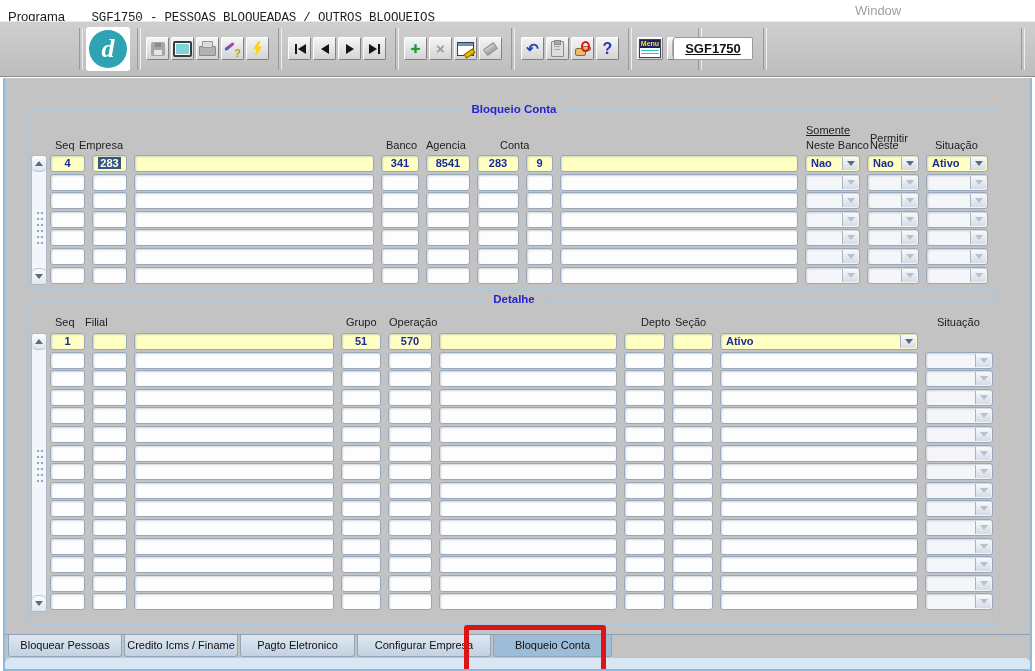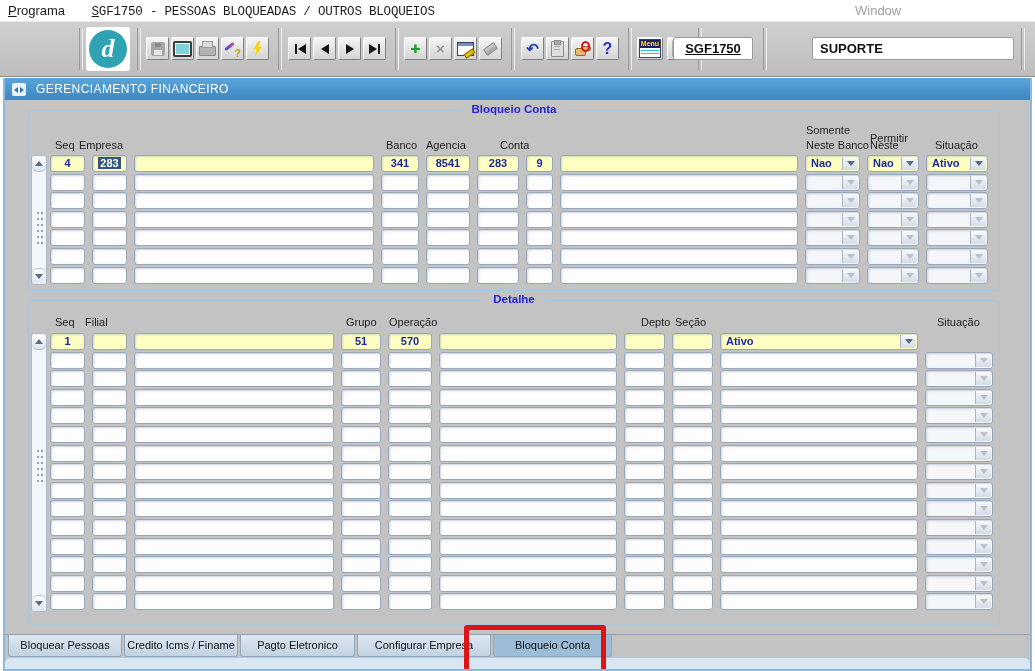--- a/index.html
+++ b/index.html
@@ -3,21 +3,21 @@
 <meta charset="utf-8">
 <style>
   html,body{margin:0;padding:0;}
   body{
     width:1035px;height:671px;overflow:hidden;position:relative;
     background:#ffffff;font-family:"Liberation Sans",sans-serif;
     -webkit-font-smoothing:antialiased;
   }
   
   .menubar{position:absolute;left:0;top:0;width:1035px;height:21px;background:#fff;}
-  .menu-item{display:inline-block;font-size:13px;color:#1c1c1c;margin-left:8px;margin-top:3px;cursor:default;}
+  .menu-item{display:inline-block;font-size:13px;color:#1c1c1c;margin-left:8px;margin-top:9px;cursor:default;}
   .menu-item::first-letter{text-decoration:underline;}
   .menu-item.prog-title{font-family:"Liberation Mono",monospace;font-size:12.5px;margin-left:22px;letter-spacing:-0.2px;}
   .menu-window{position:absolute;left:855px;top:3px;font-size:13px;color:#9aa0a6;}
   
   .toolbar{position:absolute;left:0;top:21px;width:1035px;height:54px;
     background:linear-gradient(#cfcfcf,#bdbdbd);border-top:1px solid #e8e8e8;border-bottom:1px solid #8a8a8a;}
   .tb-sep{position:absolute;top:6px;height:42px;width:2px;border-left:1px solid #9a9a9a;border-right:1px solid #eeeeee;}
   .logo-box{position:absolute;left:86px;top:5px;width:44px;height:44px;background:#fff;border-radius:3px;display:flex;align-items:center;justify-content:center;}
   .logo-circle{width:38px;height:38px;border-radius:50%;background:#2fa3b3;color:#fff;display:flex;align-items:center;justify-content:center;
     font-family:"Liberation Serif",serif;font-style:italic;font-weight:bold;font-size:26px;line-height:38px;}
@@ -217,42 +217,37 @@
     </span>
   </div>
   <div class="tbtn" style="left:667px">
       <span class="ico-door"></span>
     </div>
 
   <div class="tb-sep" style="left:698px"></div>
 
   <div class="tb-field code">SGF1750</div>
   <div class="tb-sep" style="left:763px"></div>
-  <div class="tb-field user">SUPORTE</div>
   <div class="tb-sep" style="left:1021px"></div>
 </div>
 
 <div class="mainwin">
-  <div class="titlebar">
-    <span class="title-icon"></span>
-    <span class="title-text">GERENCIAMENTO FINANCEIRO</span>
-  </div>
 
   <div class="win-content">
 
     <div class="groupbox gb-bloqueio">
       <span class="gb-label">Bloqueio Conta</span>
     </div>
 
     <span class="hlabel" style="left:50px;top:39px;">Seq</span>
     <span class="hlabel" style="left:74px;top:39px;">Empresa</span>
     <span class="hlabel" style="left:381px;top:39px;">Banco</span>
     <span class="hlabel" style="left:421px;top:39px;">Agencia</span>
     <span class="hlabel" style="left:495px;top:39px;">Conta</span>
-    <span class="hlabel" style="left:801px;top:24px;">Somente</span>
+    <span class="hlabel" style="left:801px;top:24px;text-decoration:underline;">Somente</span>
     <span class="hlabel" style="left:801px;top:39px;">Neste Banco</span>
     <span class="hlabel" style="left:865px;top:24px;margin-top:8px;">Permitir</span>
     <span class="hlabel" style="left:865px;top:39px;">Neste</span>
     <span class="hlabel" style="left:930px;top:39px;">Situação</span>
 
     <div class="vscroll" style="left:26px;top:55px;height:130px;">
       <div class="sb-btn up">
           <span class="tri-up-s"></span>
         </div>
       <div class="sb-track">

